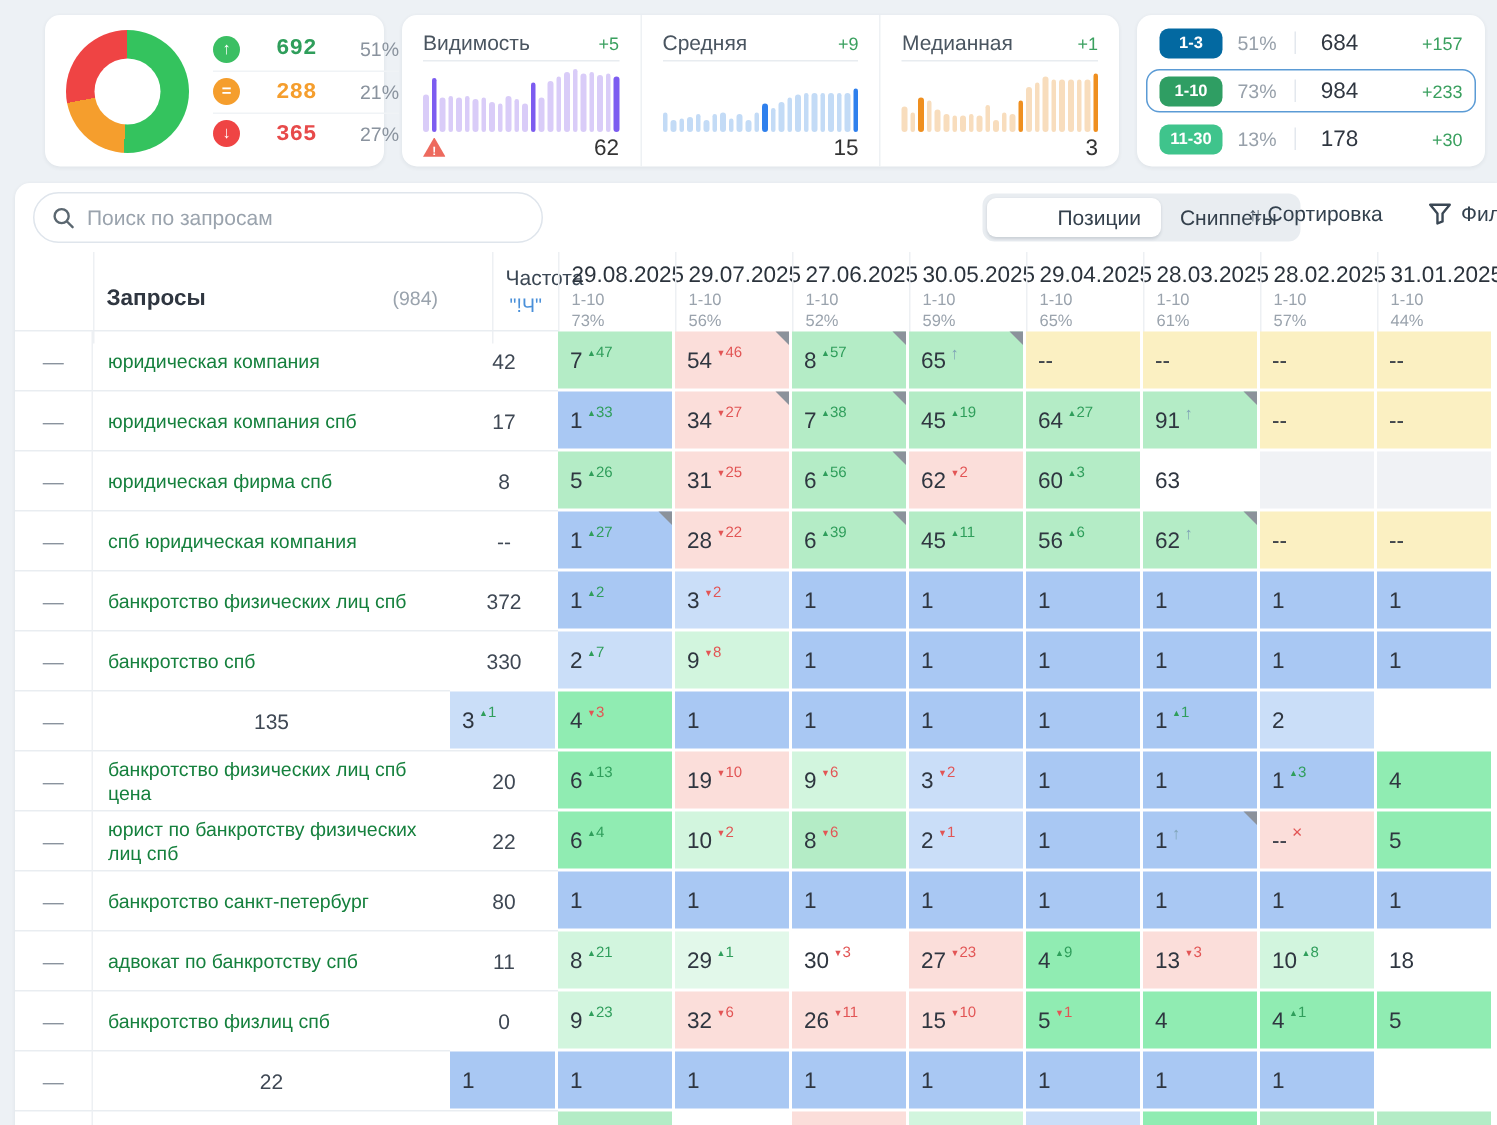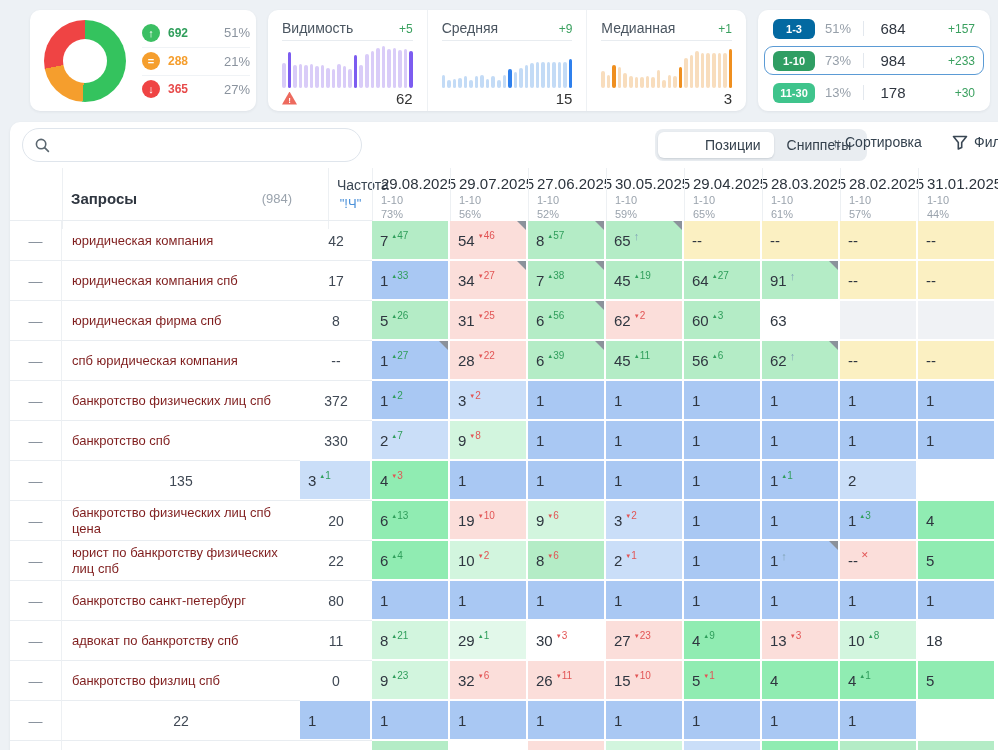--- a/index.html
+++ b/index.html
@@ -18,21 +18,21 @@
   }
   
   #donut-card { left:30px; top:10px; width:226px; height:101px; display:flex; align-items:center; }
   .donut-wrap { width:82px; height:82px; margin-left:14px; position:relative; flex:none; }
   .donut { width:82px; height:82px; border-radius:50%; }
   .donut-hole { position:absolute; left:19px; top:19px; width:44px; height:44px; background:#fff; border-radius:50%; }
   .stats { flex:1; margin:0 14px 0 16px; }
   .stat-row { display:flex; align-items:center; height:28px; }
   .stat-row + .stat-row { border-top:1px solid #f0f3f6; }
   .stat-ic { width:18px; height:18px; border-radius:50%; color:#fff; font-size:11px; font-weight:bold; display:flex; align-items:center; justify-content:center; flex:none; }
-  .stat-val { font-size:12px; font-weight:bold; margin-left:8px; width:42px; }
+  .stat-val { font-size:15px; font-weight:bold; margin-left:24px; width:42px;font-family:Liberation Mono, monospace; }
   .stat-pct { font-size:13px; color:#8a939e; margin-left:14px; }
   
   #charts-card { left:268px; top:10px; width:478px; height:101px; display:flex; }
   .mini-chart { flex:1; padding:10px 14px 8px 14px; position:relative; }
   .mini-chart + .mini-chart { border-left:1px solid #eef1f4; }
   .mc-head { display:flex; justify-content:space-between; align-items:baseline; border-bottom:1px solid #e8ecf0; padding-bottom:4px; }
   .mc-title { font-size:14px; color:#4a5560; }
   .mc-delta { font-size:12px; color:#3aa05f; }
   .mc-bars { height:42px; display:flex; align-items:flex-end; gap:2px; margin-top:5px; }
   .mc-bars i { flex:1; border-radius:2px; min-height:4px; }
@@ -71,21 +71,21 @@
   .th-q-label { font-size:15px; font-weight:bold; color:#2f3640; }
   .th-q-count { font-size:13px; color:#9aa3ad; }
   .th-freq { text-align:center;margin-left:28px; }
   .th-freq .l1 { font-size:14px; color:#3b4754; margin-top:2px; }
   .th-freq .l2 { font-size:13px; color:#4a90d9; margin-top:3px; }
   .th-date .d { font-size:15px; color:#2b333c; }
   .th-date .s { font-size:11px; color:#9aa3ad; line-height:1.25; margin-top:2px; }
   .t-row { height:40px; }
   .t-row > .hcell, .t-row > .qcell, .t-row > .fcell { border-top:1px solid #e9edf1; }
   .hcell { display:flex; align-items:center; justify-content:center; color:#8a939e; font-size:14px; border-right:1px solid #edf0f3; cursor:grab; }
-  .qcell { display:flex; align-items:center; font-size:13px; color:#7f1d1d; line-height:1.2; padding:2px 6px 2px 10px; cursor:pointer; }
+  .qcell { display:flex; align-items:center; font-size:13px; color:#15803d; line-height:1.2; padding:2px 6px 2px 10px; cursor:pointer; }
   .fcell { display:flex; align-items:center; justify-content:center; font-size:14px; color:#3f4854; }
   .pcell { padding:1px 2px 1px 0; }
   .pfill { width:100%; height:100%; position:relative; display:flex; align-items:center; padding-left:8px; cursor:pointer; }
   .pv { font-size:15px; color:#2f3640; }
   .sup { margin-left:3px; margin-bottom:9px; font-size:10px; line-height:1; }
   .sup.up { color:#2f9e5b; } .sup.up i { font-style:normal; font-size:6px; vertical-align:1px; }
   .sup.down { color:#e25555; } .sup.down i { font-style:normal; font-size:6px; vertical-align:1px; }
   .sup.arr { color:#7fa3b5; font-size:11px; margin-bottom:7px; }
   .sup.x { color:#e25555; font-size:9px; }
   .note { position:absolute; top:0; right:0; width:0; height:0; border-top:9px solid #8b929b; border-left:9px solid transparent; }
@@ -251,20 +251,21 @@
     </div>
   </div>
 
 <div class="card" id="table-card">
   <div class="toolbar">
     <div class="search-box">
       <svg width="15" height="15" viewBox="0 0 16 16">
         <circle cx="6.5" cy="6.5" r="5" fill="none" stroke="#5b6770" stroke-width="1.7"></circle>
         <line x1="10.3" y1="10.3" x2="14.3" y2="14.3" stroke="#5b6770" stroke-width="1.7" stroke-linecap="round"></line>
       </svg>
+      <input class="search-input" placeholder="Поиск по запросам" style="">
     </div>
     <div class="tabs" id="view-tabs">
         <button class="tab active">Позиции</button>
         <button class="tab">Сниппеты</button>
       </div>
     <div class="tool-btn" id="sort-btn">
       <span class="sort-ic">↑↓</span>
       <span>Сортировка</span>
     </div>
     <div class="tool-btn" id="filter-btn">

